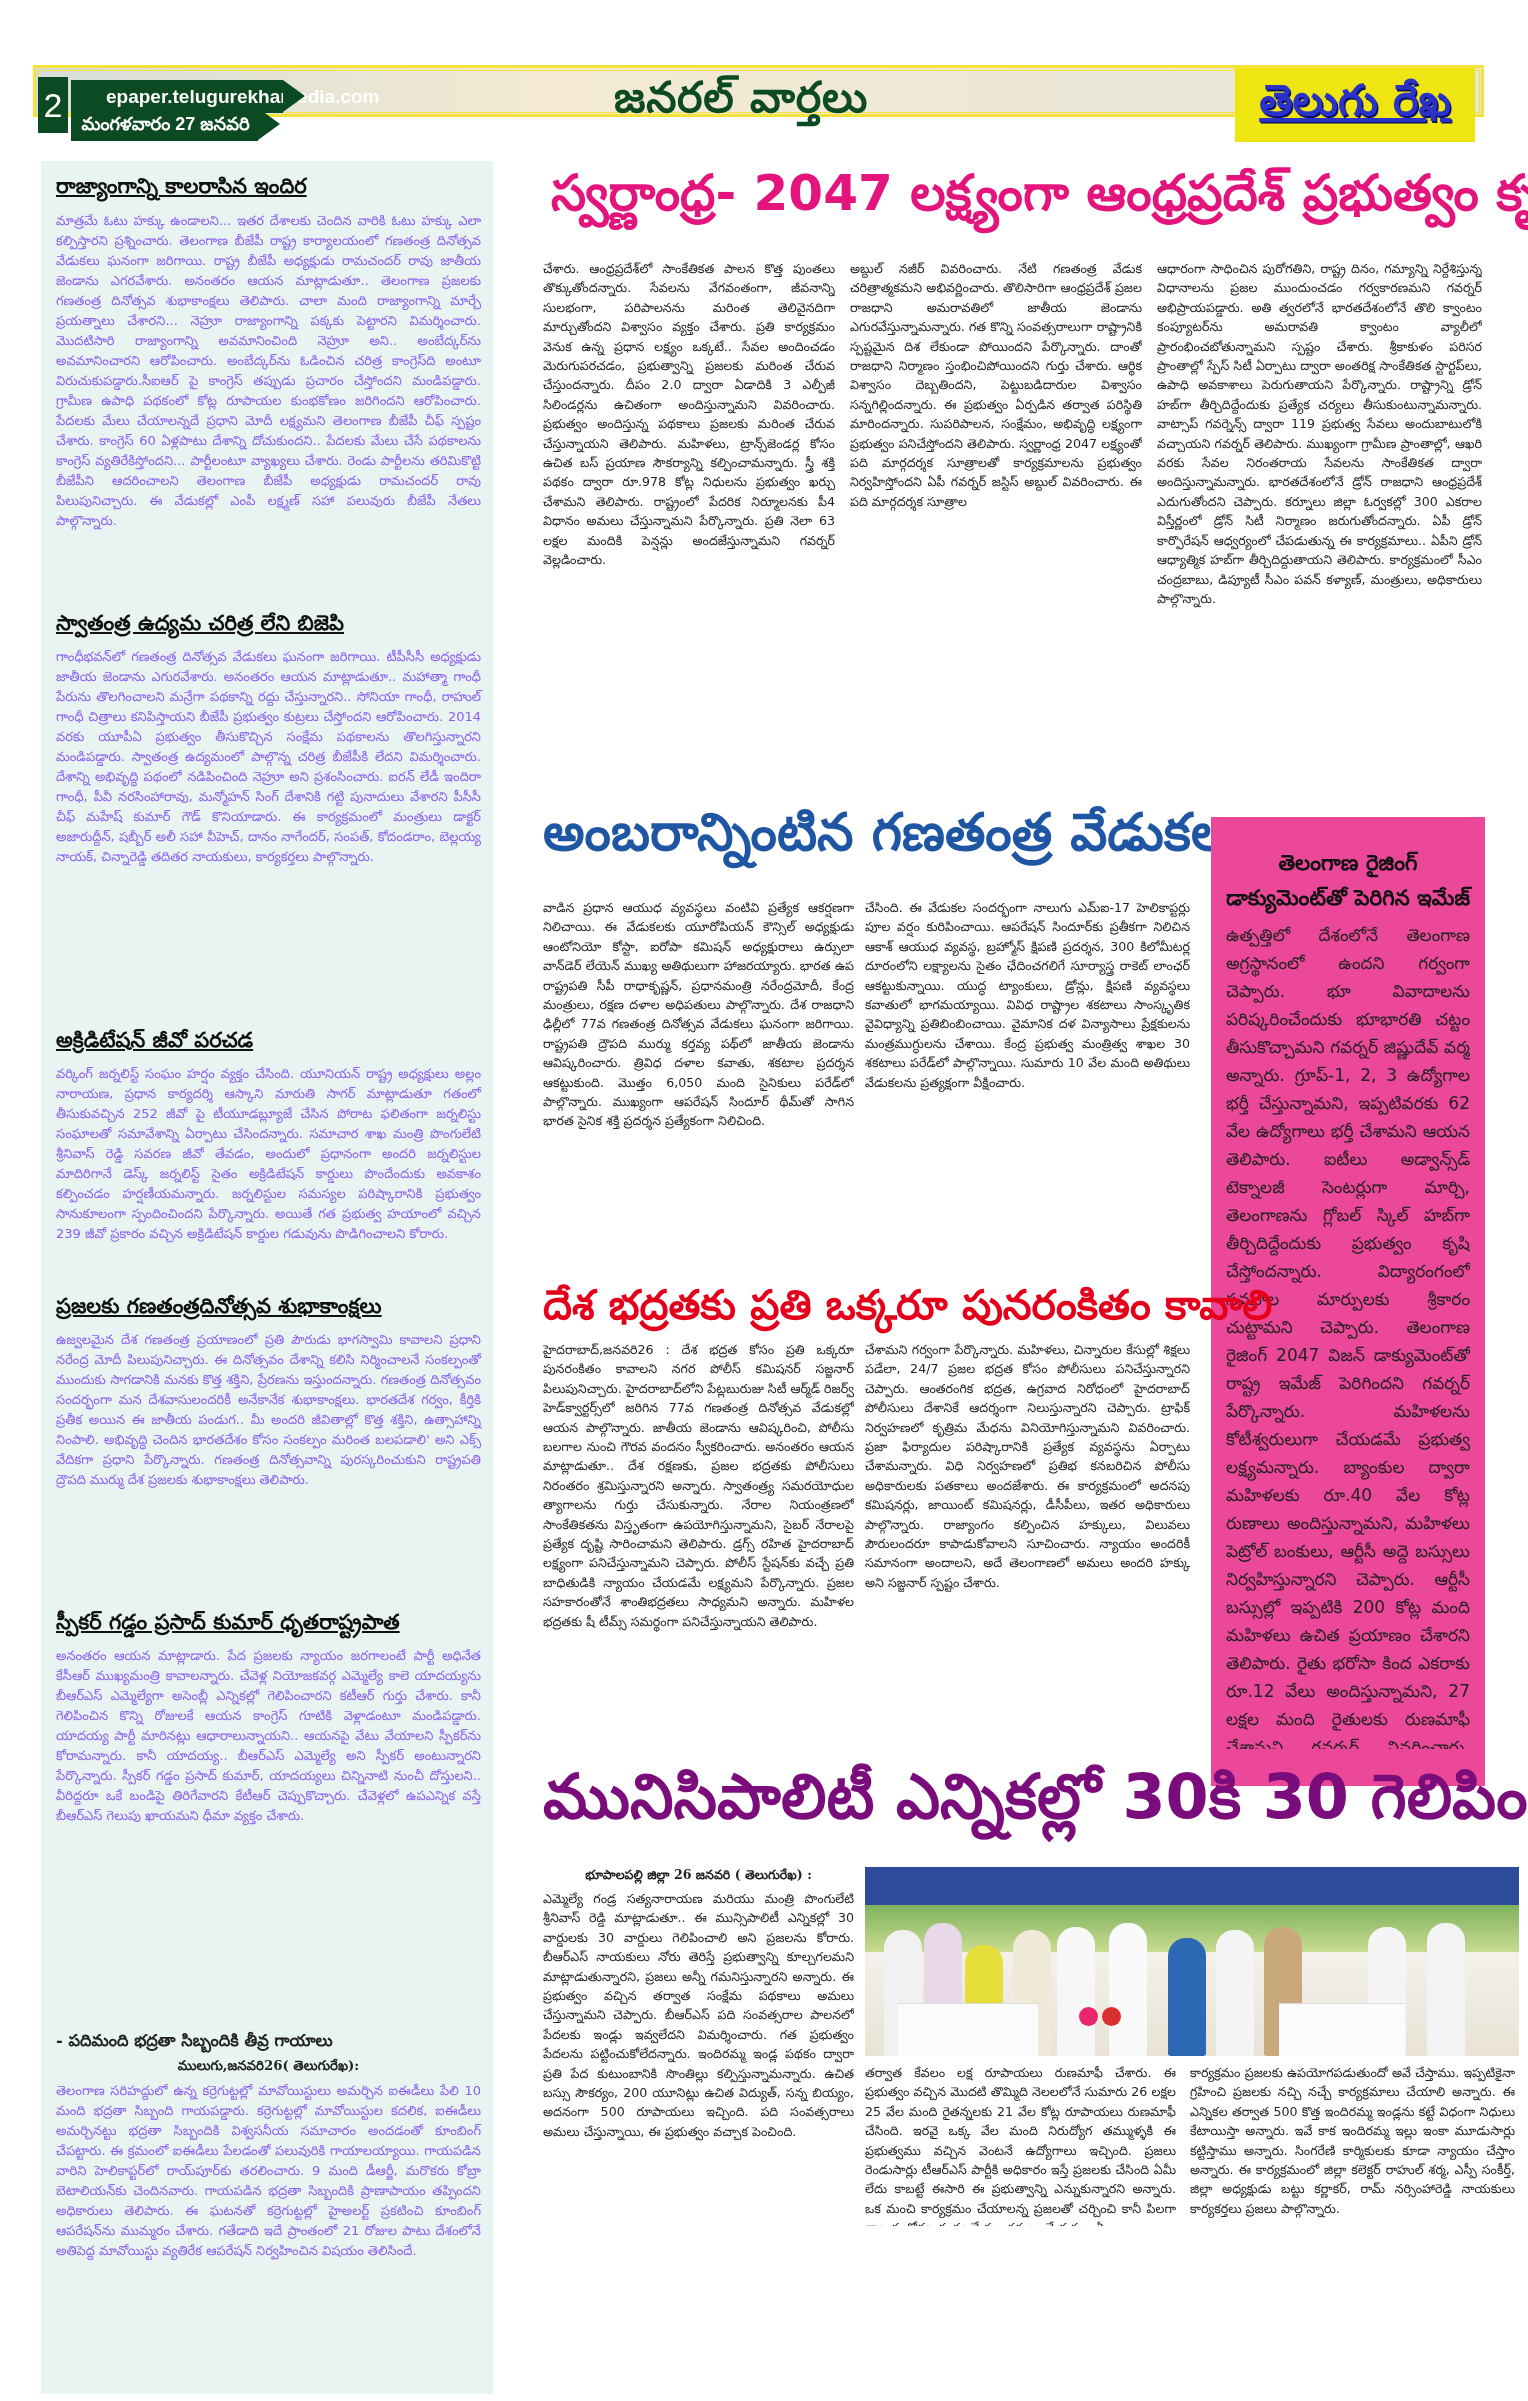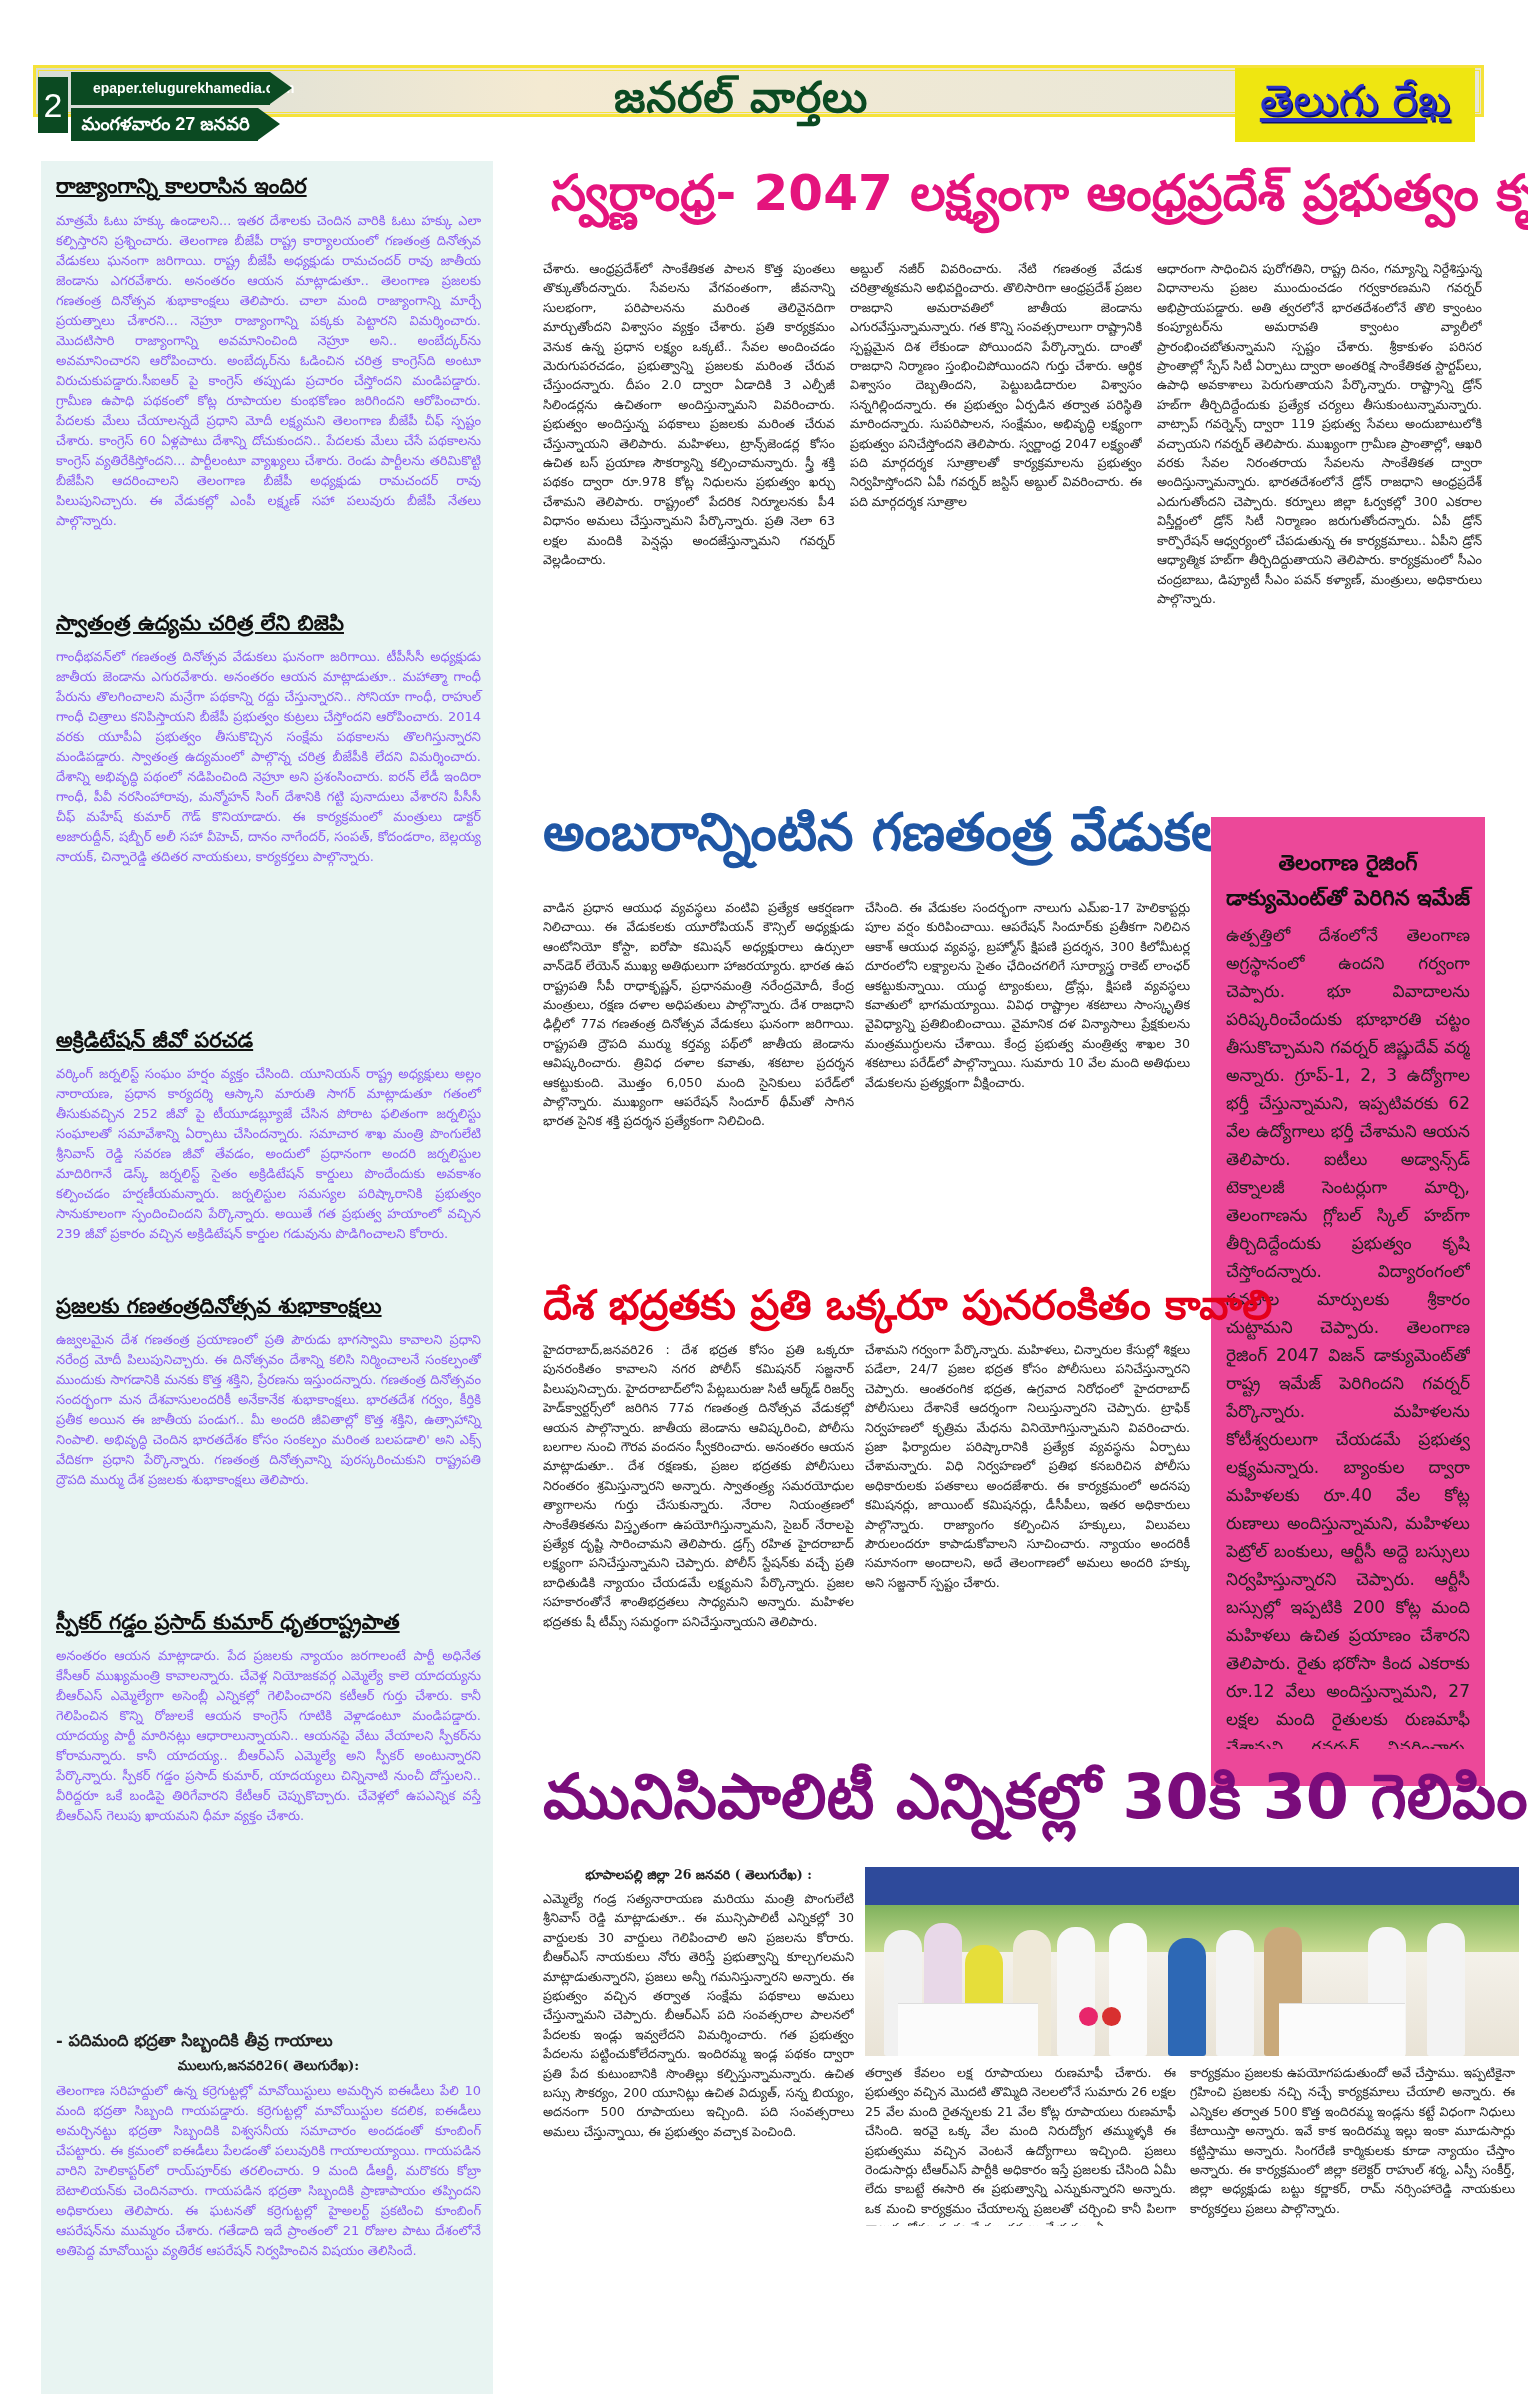--- a/index.html
+++ b/index.html
@@ -9,27 +9,27 @@
   
   .masthead { position: absolute; left: 33px; top: 65px; width: 1445px; height: 46px;
               border: 3px solid #f5e23a; background: linear-gradient(90deg,#d6ddd8 0%,#f4ead2 35%,#e6e6da 100%); }
   .masthead-inner { position:absolute; left:1.5px; top:1.5px; right:1.5px; bottom:1.5px; border:1.5px solid #f5e23a; }
   .page-num { position:absolute; left:38px; top:77px; width:30px; height:56px; background:#0b4a22;
               color:#fff; font-size:34px; line-height:56px; text-align:center; font-family:"Liberation Sans",sans-serif; }
   .arrow { position:absolute; left:71px; height:33px; background:#0b4a22; color:#fff;
            font-family:"Liberation Sans",sans-serif; font-weight:bold; }
   .arrow::after { content:""; position:absolute; right:-22px; top:0; border-top:16.3px solid transparent;
                   border-bottom:16.3px solid transparent; border-left:22px solid #0b4a22; }
-  .arrow-url { top:72px; width:177px; font-size:14px; line-height:33px; padding-left:22px; }
+  .arrow-url { top:80px; width:177px; font-size:19px; line-height:33px; padding-left:35px; }
   .arrow-date { top:108px; width:177px; font-size:18px; line-height:33px; padding-left:10.4px; }
   .section-title { position:absolute; left:614px; top:72px; font-size:43px; font-weight:bold;
                    color:#0b4a22; letter-spacing:0.7px; }
   .brand { position:absolute; left:1235px; top:68px; width:240px; height:74px; background:#efe611;
            display:flex; align-items:center; justify-content:center; }
-  .brand span { font-size:43px; font-weight:normal; color:#2b32c8; text-decoration:underline;
+  .brand span { font-size:43px; font-weight:bold; color:#2b32c8; text-decoration:underline;
                 text-shadow:1.5px 1.5px 0 #0a0f70; }
 
   
   .sidebar { position:absolute; left:41px; top:161px; width:452px; height:2233px; background:#e8f4f2; }
   .sb-article { position:absolute; left:15px; width:425px; }
   .sb-h { font-size:21px; font-weight:bold; color:#111; margin:0 0 7.4px 0;text-decoration:underline; }
   .sb-p { font-size:13px; line-height:20px; text-align:justify; color:#8b5cf6; margin:0; }
   .sb-sub { font-size:16.3px; font-weight:bold; margin:3px 0 4.4px 0; }
   .sb-dateline { font-size:13.3px; font-weight:bold; text-align:center; margin:4.4px 0; font-family:"DejaVu Serif",serif; }
 

